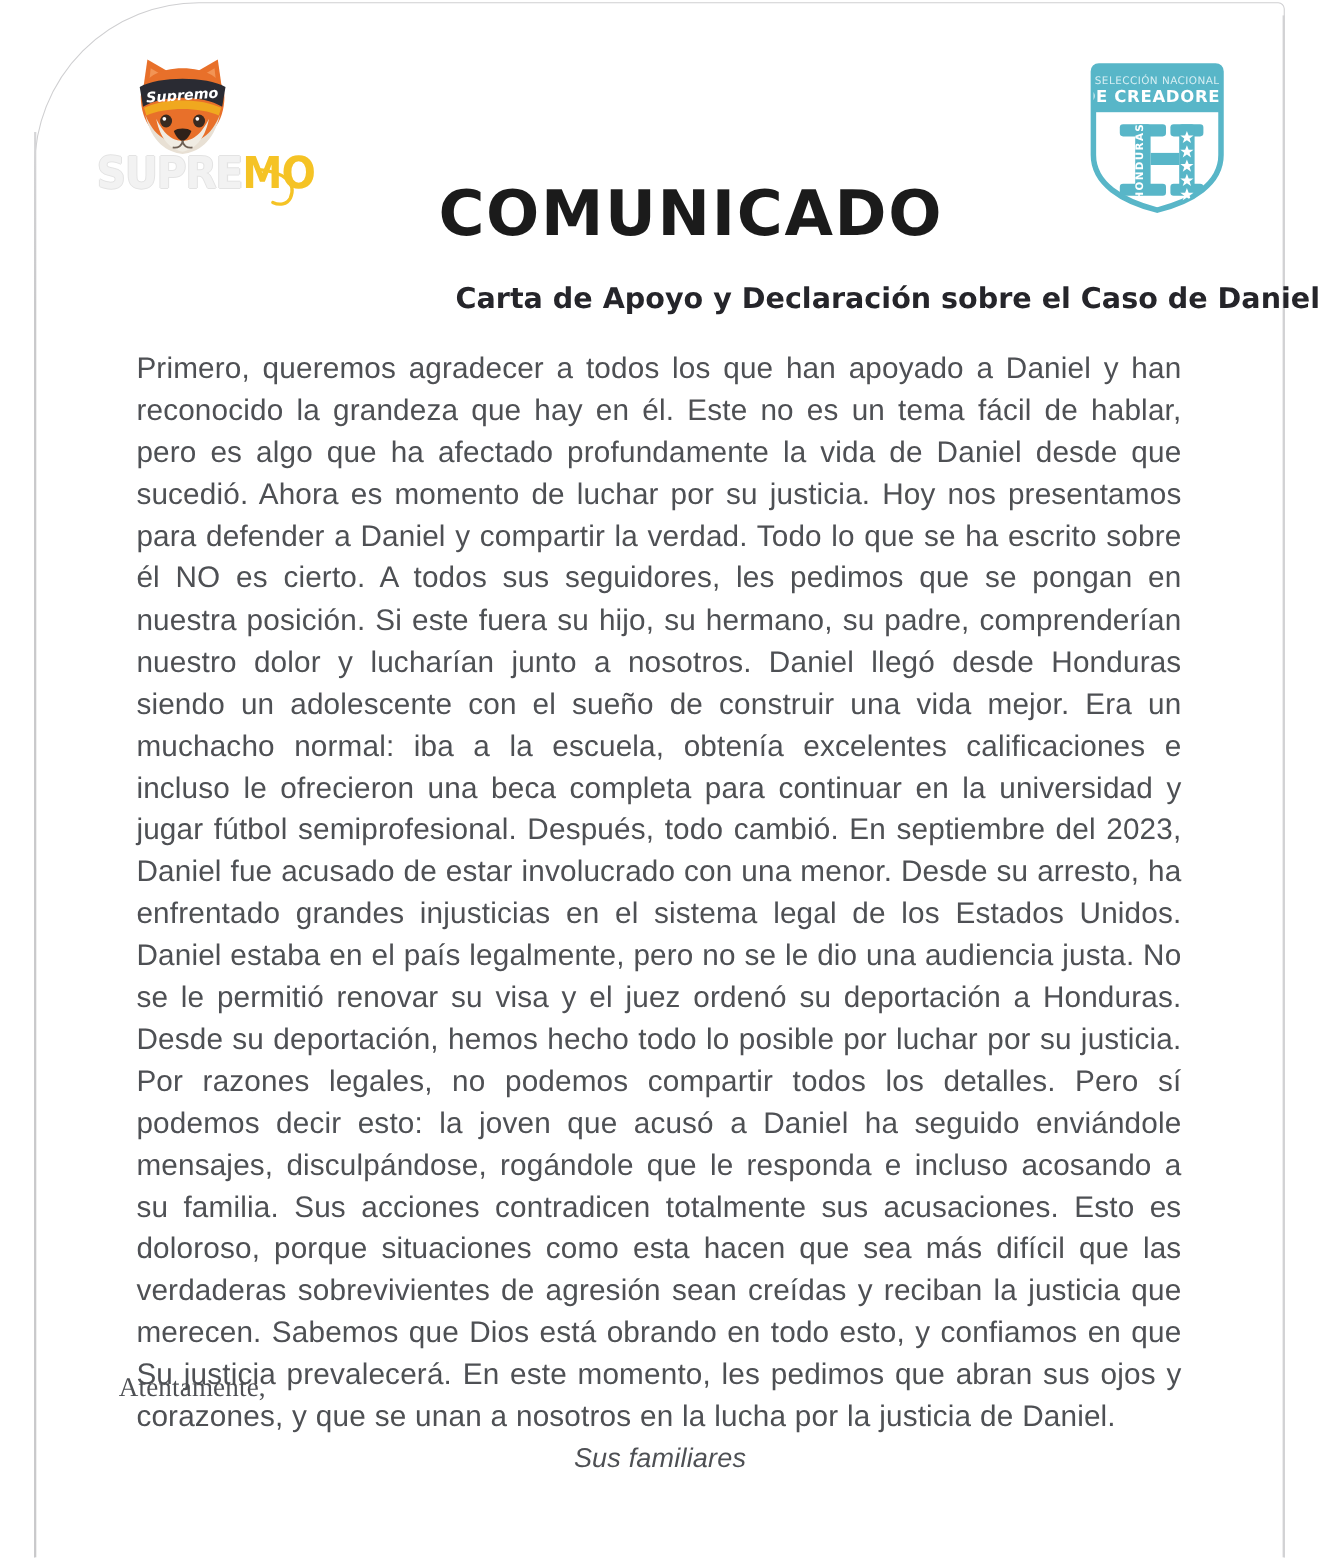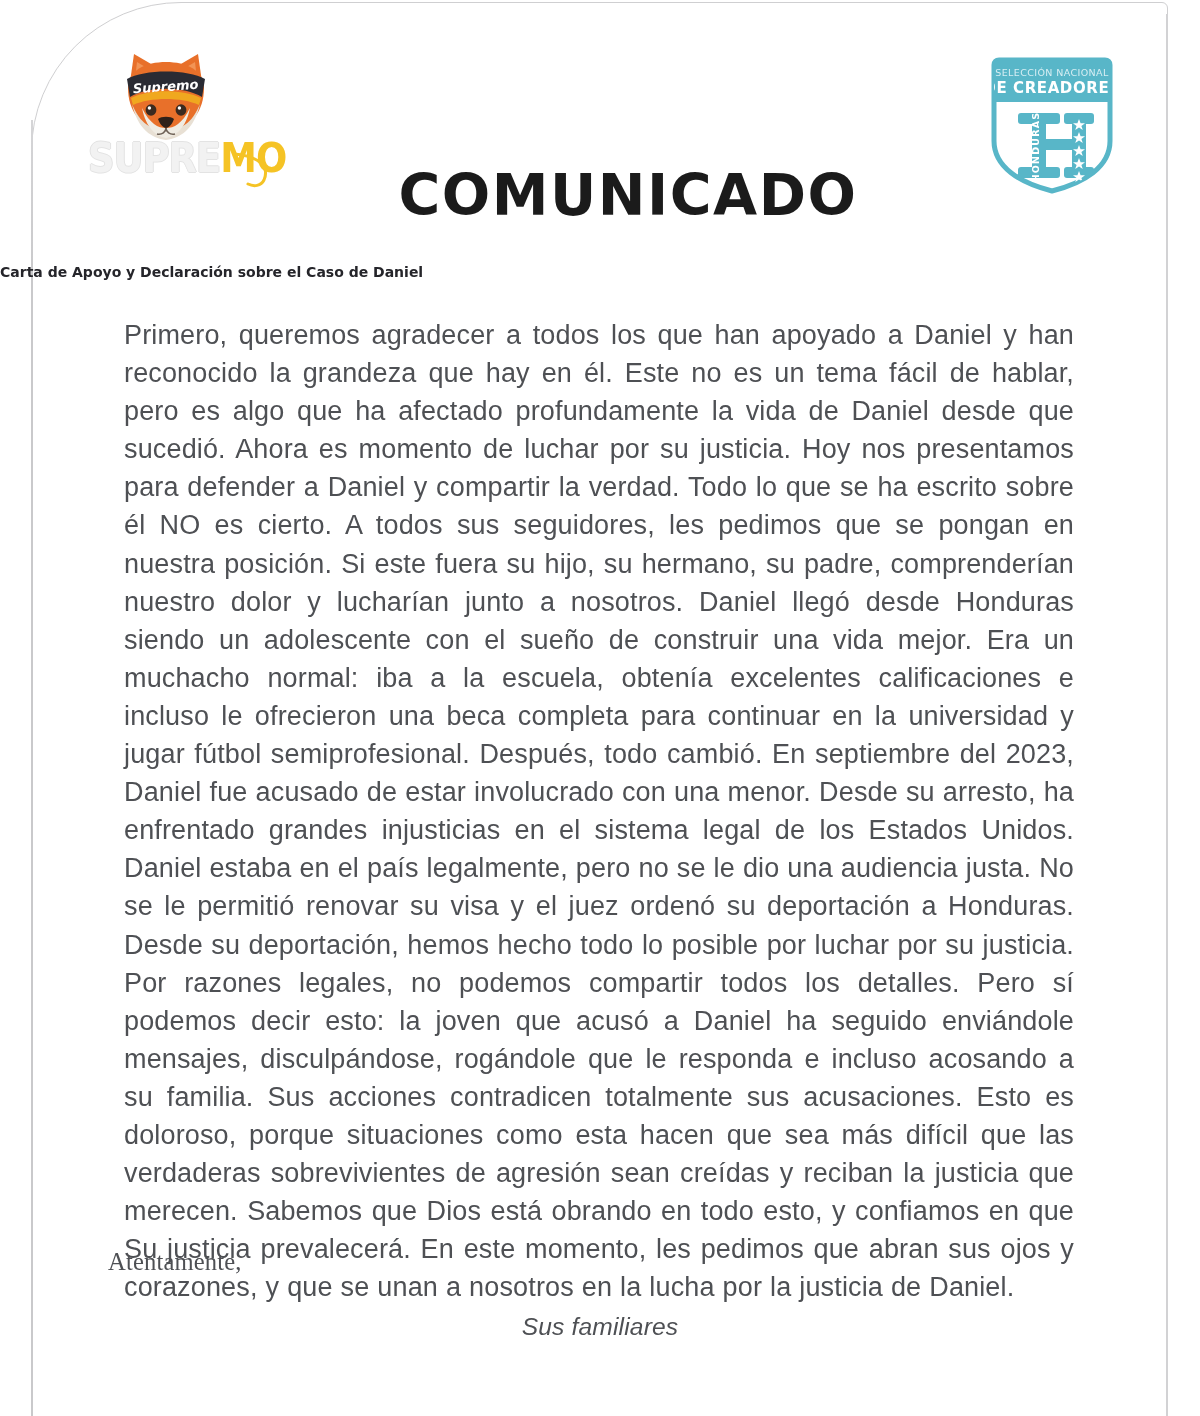--- a/index.html
+++ b/index.html
@@ -134,24 +134,24 @@
     letter-spacing: 1.5px;
     color: #1b1b1b;
     line-height: 62px;
     padding-left: 28px;
   }
   .subtitle {
     position: absolute;
     left: 0;
     top: 258px;
     width: 1200px;
-    text-align: left;
+    text-align: right;
     font-family: "DejaVu Sans", sans-serif;
     font-weight: bold;
-    font-size: 14px;
+    font-size: 26px;
     letter-spacing: 0px;
     color: #25252a;
     line-height: 28px;
   }
 
   
   .body-copy {
     position: absolute;
     left: 124px;
     top: 316px;

